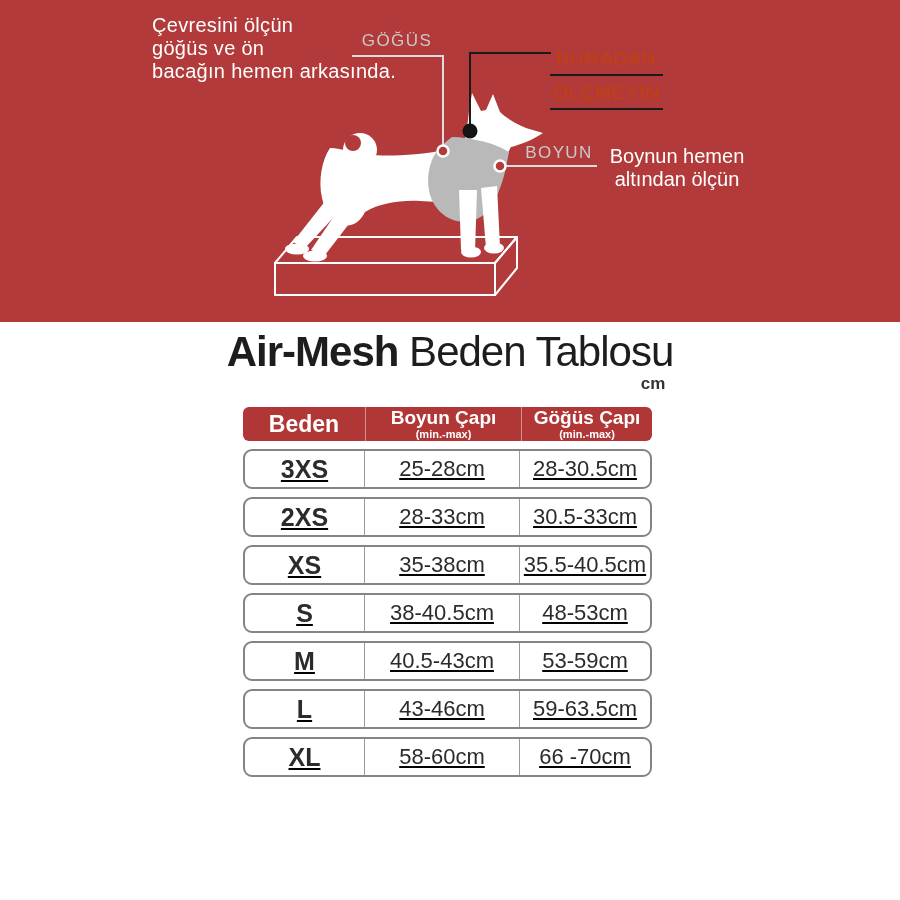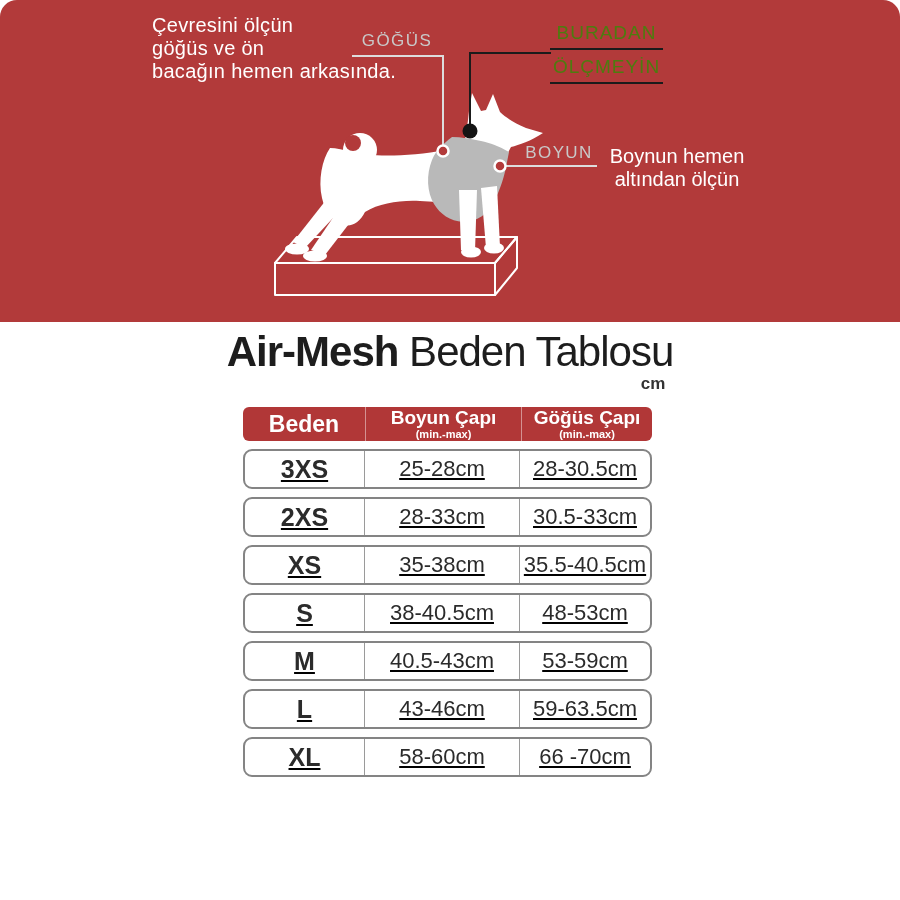--- a/index.html
+++ b/index.html
@@ -1,27 +1,27 @@
 <!DOCTYPE html>
 <html lang="tr"><head>
 <meta charset="utf-8">
 <style>
   html,body{margin:0;padding:0;background:#fff;}
   .canvas{position:relative;width:900px;height:900px;background:#ffffff;overflow:hidden;
-          font-family:"Liberation Sans",sans-serif;border-radius:17px;}
+          font-family:"Liberation Sans",sans-serif;}
 
   
   .hero{position:absolute;left:0;top:0;width:900px;height:322px;}
   .hero svg{position:absolute;left:0;top:0;display:block;}
   .instr-left{position:absolute;left:152px;top:14px;color:#ffffff;font-size:20px;
               line-height:23px;letter-spacing:.3px;}
   .lbl{position:absolute;color:#c9c9c9;font-size:17px;letter-spacing:1.4px;}
   .lbl.gogus{left:348px;top:31px;width:98px;text-align:center;}
   .lbl.boyun{left:518px;top:143px;width:82px;text-align:center;}
-  .buradan{position:absolute;left:550px;top:22px;color:#4d7c0f;font-size:19px;letter-spacing:1px;}
+  .buradan{position:absolute;left:550px;top:48px;color:#c2410c;font-size:19px;letter-spacing:1px;}
   .buradan .u-line{width:113px;text-align:center;border-bottom:2px solid #1b1b1b;
                    padding-bottom:4px;margin-bottom:6px;}
   .boyun-desc{position:absolute;left:598px;top:145px;width:158px;text-align:center;
               color:#ffffff;font-size:20px;line-height:23px;}
 
   
   .title-row{position:absolute;left:0;top:328px;width:900px;text-align:center;
              font-size:42px;letter-spacing:-1px;color:#1d1d1d;}
   .title-row .brand{font-weight:700;}
   .unit{position:absolute;left:630px;top:374px;width:46px;text-align:center;

